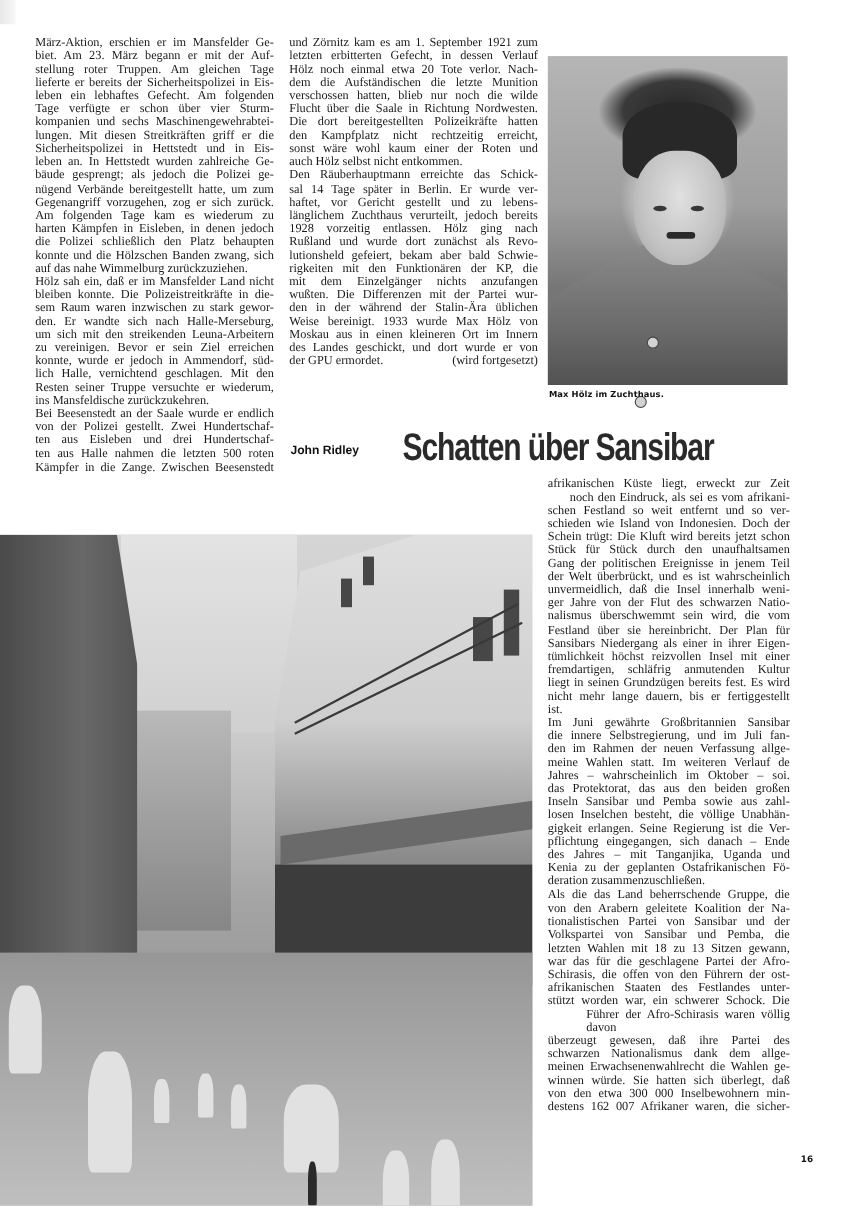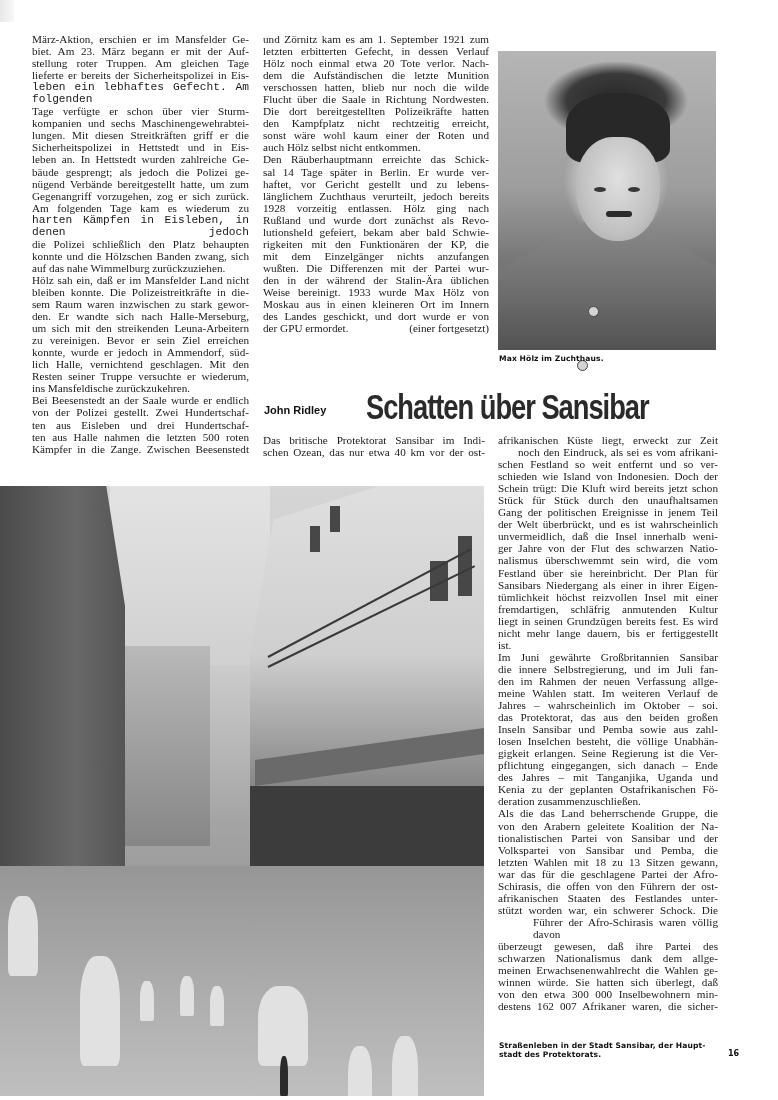--- a/index.html
+++ b/index.html
@@ -55,31 +55,31 @@
 <body>
 
 <div class="page">
   <div class="scan-mark"></div>
 
   <div class="col col-left serif" id="left-col">
       <p style="text-align-last: justify;">März-Aktion, erschien er im Mansfelder Ge-</p>
       <p style="text-align-last: justify;">biet. Am 23. März begann er mit der Auf-</p>
       <p style="text-align-last: justify;">stellung roter Truppen. Am gleichen Tage</p>
       <p style="text-align-last: justify;">lieferte er bereits der Sicherheitspolizei in Eis-</p>
-      <p style="text-align-last: justify; font-family: Liberation Mono, monospace;">leben ein lebhaftes Gefecht. Am folgenden</p>
+      <p style="text-align-last: justify;">leben ein lebhaftes Gefecht. Am folgenden</p>
       <p style="text-align-last: justify;">Tage verfügte er schon über vier Sturm-</p>
       <p style="text-align-last: justify;">kompanien und sechs Maschinengewehrabtei-</p>
       <p style="text-align-last: justify;">lungen. Mit diesen Streitkräften griff er die</p>
       <p style="text-align-last: justify;">Sicherheitspolizei in Hettstedt und in Eis-</p>
       <p style="text-align-last: justify;">leben an. In Hettstedt wurden zahlreiche Ge-</p>
       <p style="text-align-last: justify;">bäude gesprengt; als jedoch die Polizei ge-</p>
       <p style="text-align-last: justify;">nügend Verbände bereitgestellt hatte, um zum</p>
       <p style="text-align-last: justify;">Gegenangriff vorzugehen, zog er sich zurück.</p>
       <p style="text-align-last: justify;">Am folgenden Tage kam es wiederum zu</p>
-      <p style="text-align-last: justify; font-family: Liberation Mono, monospace;">harten Kämpfen in Eisleben, in denen jedoch</p>
+      <p style="text-align-last: justify;">harten Kämpfen in Eisleben, in denen jedoch</p>
       <p style="text-align-last: justify;">die Polizei schließlich den Platz behaupten</p>
       <p style="text-align-last: justify;">konnte und die Hölzschen Banden zwang, sich</p>
       <p style="text-align-last: left;">auf das nahe Wimmelburg zurückzuziehen.</p>
       <p style="text-align-last: justify;">Hölz sah ein, daß er im Mansfelder Land nicht</p>
       <p style="text-align-last: justify;">bleiben konnte. Die Polizeistreitkräfte in die-</p>
       <p style="text-align-last: justify;">sem Raum waren inzwischen zu stark gewor-</p>
       <p style="text-align-last: justify;">den. Er wandte sich nach Halle-Merseburg,</p>
       <p style="text-align-last: justify;">um sich mit den streikenden Leuna-Arbeitern</p>
       <p style="text-align-last: justify;">zu vereinigen. Bevor er sein Ziel erreichen</p>
       <p style="text-align-last: justify;">konnte, wurde er jedoch in Ammendorf, süd-</p>
@@ -115,43 +115,39 @@
         <p style="text-align-last: justify;">rigkeiten mit den Funktionären der KP, die</p>
         <p style="text-align-last: justify;">mit dem Einzelgänger nichts anzufangen</p>
         <p style="text-align-last: justify;">wußten. Die Differenzen mit der Partei wur-</p>
         <p style="text-align-last: justify;">den in der während der Stalin-Ära üblichen</p>
         <p style="text-align-last: justify;">Weise bereinigt. 1933 wurde Max Hölz von</p>
         <p style="text-align-last: justify;">Moskau aus in einen kleineren Ort im Innern</p>
         <p style="text-align-last: justify;">des Landes geschickt, und dort wurde er von</p>
       </div>
     <div class="cont">
       <span>der GPU ermordet.</span>
-      <span>(einer fortgesetzt)</span>
+      <span>(wird fortgesetzt)</span>
     </div>
   </div>
 
   <div class="portrait">
     <div class="coat"></div>
     <div class="hair"></div>
     <div class="face"></div>
     <div class="eye" style="left:96px;"></div>
     <div class="eye" style="left:130px;"></div>
     <div class="mustache"></div>
     <div class="button" style="left:90px; top:255px;"></div>
     <div class="button" style="left:79px; top:309px;"></div>
   </div>
   <div class="portrait-caption sans-cap">Max Hölz im Zuchthaus.</div>
 
   <div class="byline">John Ridley</div>
   <div class="headline">Schatten über Sansibar</div>
 
-  <div class="col intro serif" id="intro-col">
-      <p style="text-align-last: justify;">Das britische Protektorat Sansibar im Indi-</p>
-      <p style="text-align-last: justify;">schen Ozean, das nur etwa 40 km vor der ost-</p>
-    </div>
 
   <div class="col col-right serif" id="right-col">
       <p style="text-align-last: justify;">afrikanischen Küste liegt, erweckt zur Zeit</p>
       <p style="text-align-last: justify; margin-left: 20px;">noch den Eindruck, als sei es vom afrikani-</p>
       <p style="text-align-last: justify;">schen Festland so weit entfernt und so ver-</p>
       <p style="text-align-last: justify;">schieden wie Island von Indonesien. Doch der</p>
       <p style="text-align-last: justify;">Schein trügt: Die Kluft wird bereits jetzt schon</p>
       <p style="text-align-last: justify;">Stück für Stück durch den unaufhaltsamen</p>
       <p style="text-align-last: justify;">Gang der politischen Ereignisse in jenem Teil</p>
       <p style="text-align-last: justify;">der Welt überbrückt, und es ist wahrscheinlich</p>
@@ -214,18 +210,14 @@
     <div class="person" style="left:80px; top:470px; width:40px; height:110px;"></div>
     <div class="person" style="left:258px; top:500px; width:50px; height:80px;"></div>
     <div class="person dark" style="left:280px; top:570px; width:8px; height:40px;"></div>
     <div class="person" style="left:348px; top:560px; width:24px; height:70px;"></div>
     <div class="person" style="left:392px; top:550px; width:26px; height:80px;"></div>
     <div class="person" style="left:140px; top:495px; width:14px; height:40px;"></div>
     <div class="person" style="left:180px; top:490px; width:14px; height:40px;"></div>
     <div class="person" style="left:210px; top:500px; width:14px; height:40px;"></div>
   </div>
 
-  <div class="street-caption sans-cap">
-    <div>Straßenleben in der Stadt Sansibar, der Haupt-</div>
-    <div>stadt des Protektorats.</div>
-  </div>
   <div class="page-number">16</div>
 </div>
 
 </body></html>

